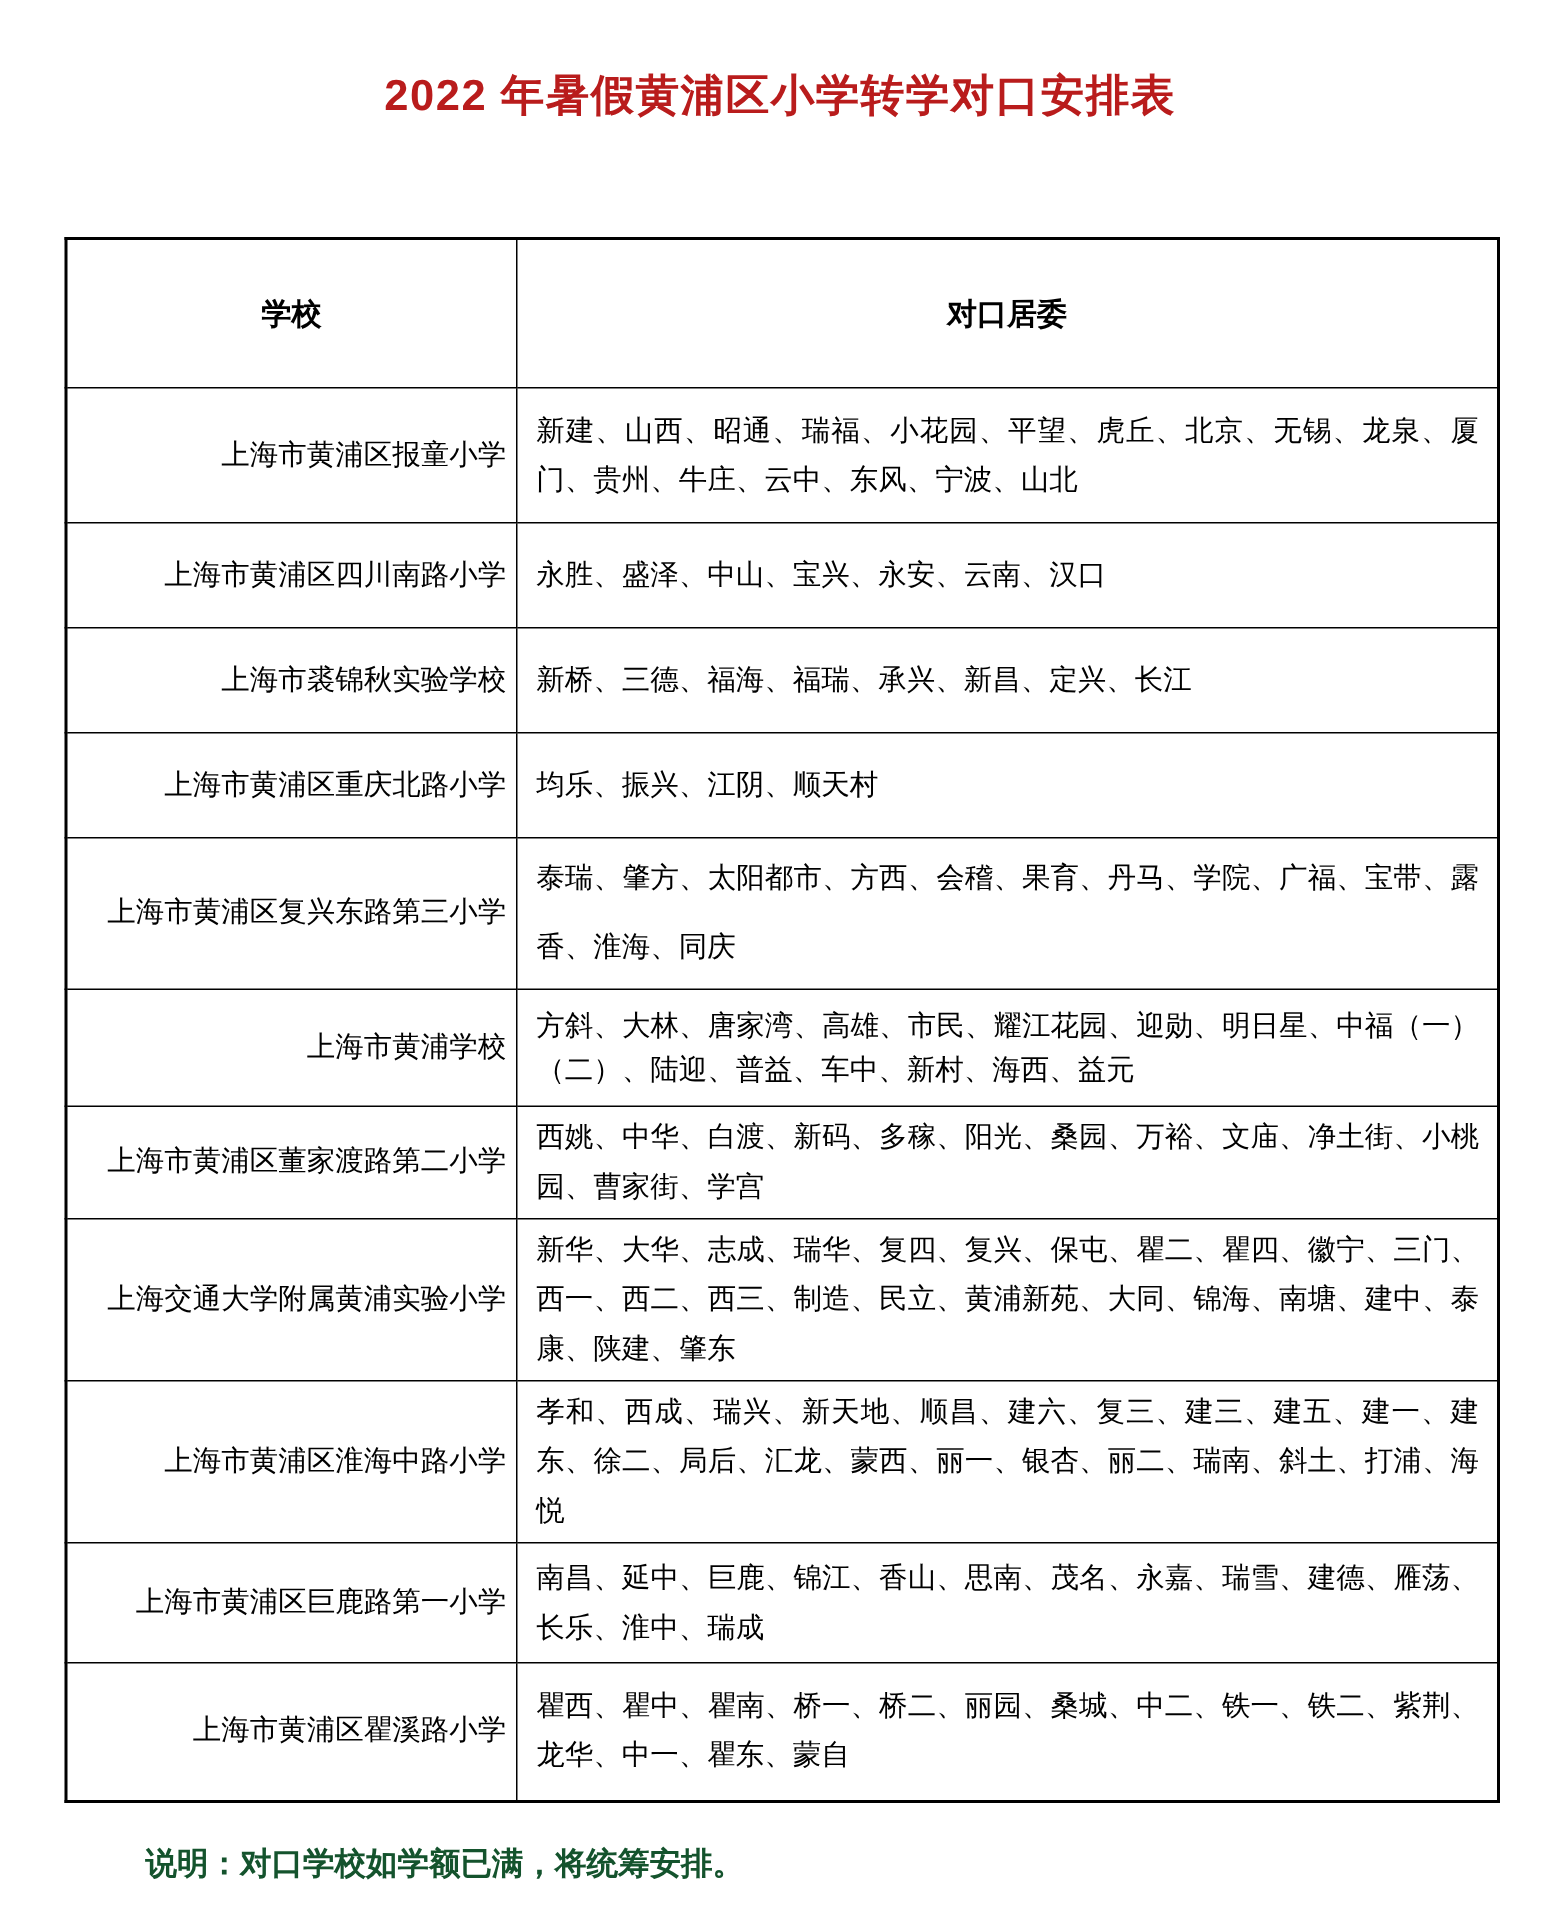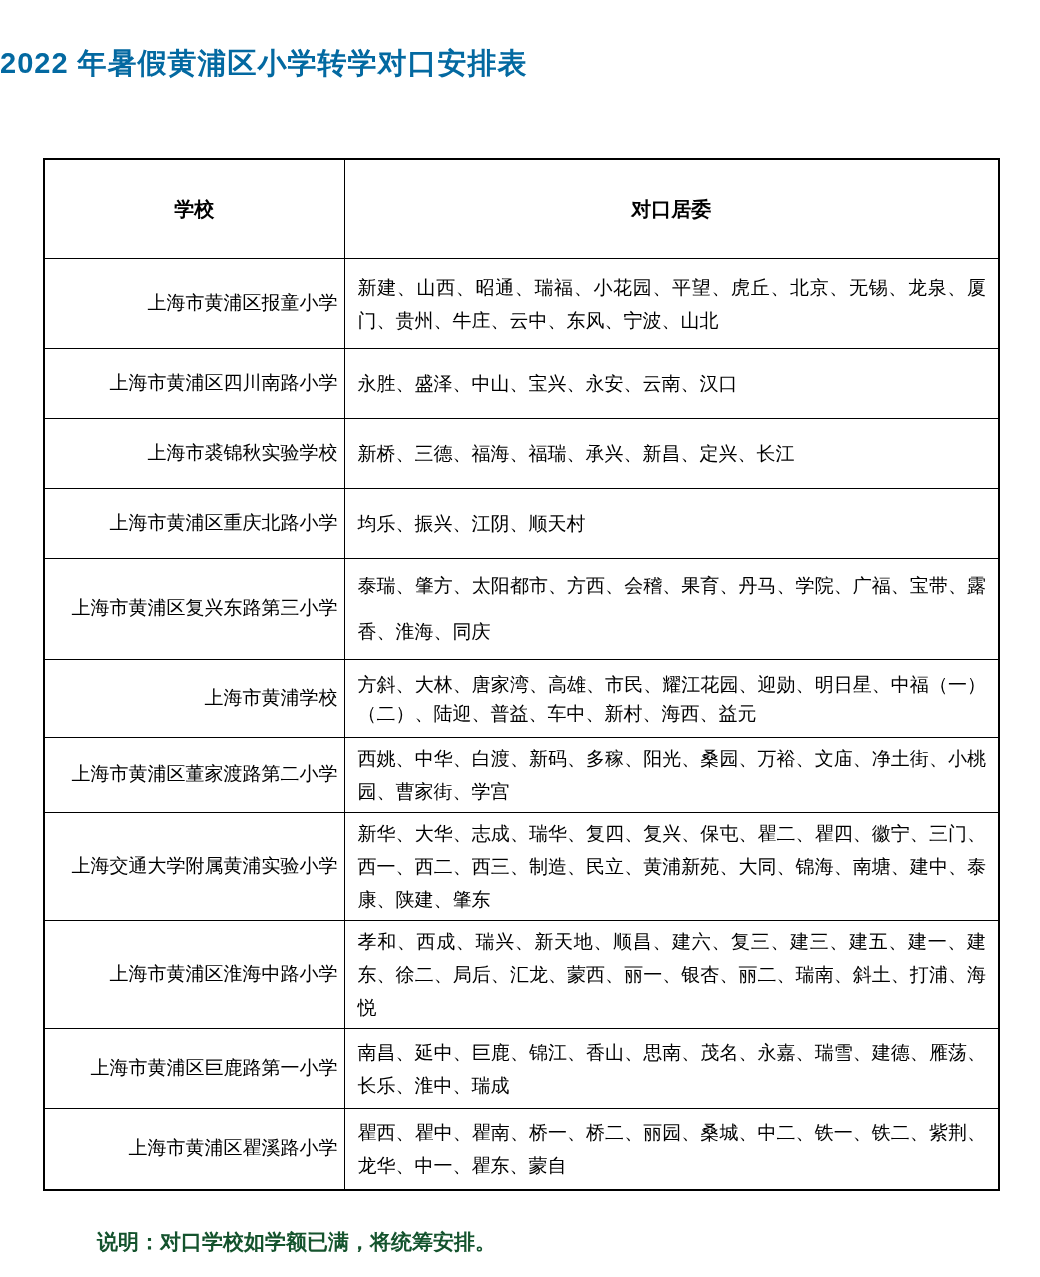--- a/index.html
+++ b/index.html
@@ -10,26 +10,26 @@
   body {
     width: 1040px;
     height: 1277px;
     position: relative;
     font-family: "Liberation Serif", "DejaVu Serif", serif;
     color: #000000;
   }
   .doc-title {
     margin: 0;
     padding-top: 44px;
-    text-align: left;
+    text-align: center;
     font-family: "Liberation Sans", "DejaVu Sans", sans-serif;
     font-weight: 700;
     font-size: 29px;
     letter-spacing: 1px;
-    color: #0369a1;
+    color: #b91c1c;
   }
   table.assign-table {
     position: absolute;
     left: 43px;
     top: 158px;
     width: 955px;
     border-collapse: collapse;
     table-layout: fixed;
   }
   table.assign-table, table.assign-table td, table.assign-table th {
@@ -70,21 +70,21 @@
   tr.rh-1  { height: 70px; }
   tr.rh-2  { height: 70px; }
   tr.rh-3  { height: 70px; }
   tr.rh-4  { height: 94px; }
   tr.rh-5  { height: 78px; margin-left: 11px; }
   tr.rh-6  { height: 88px; }
   tr.rh-7  { height: 68px; padding-left: 12px; }
   tr.rh-8  { height: 100px; }
   tr.rh-9  { height: 96px; }
   tr.rh-10 { height: 80px; }
-  tr.rh-11 { height: 81px; padding-left: 13px; }
+  tr.rh-11 { height: 92px; padding-left: 13px; }
   tr.rh-4 td.committees-cell { line-height: 46px; }
   tr.rh-5 td.committees-cell { line-height: 29px; }
   .doc-note {
     position: absolute;
     left: 97px;
     top: 1228px;
     font-family: "Liberation Sans", "DejaVu Sans", sans-serif;
     font-weight: 700;
     font-size: 21px;
     color: #14532d;

